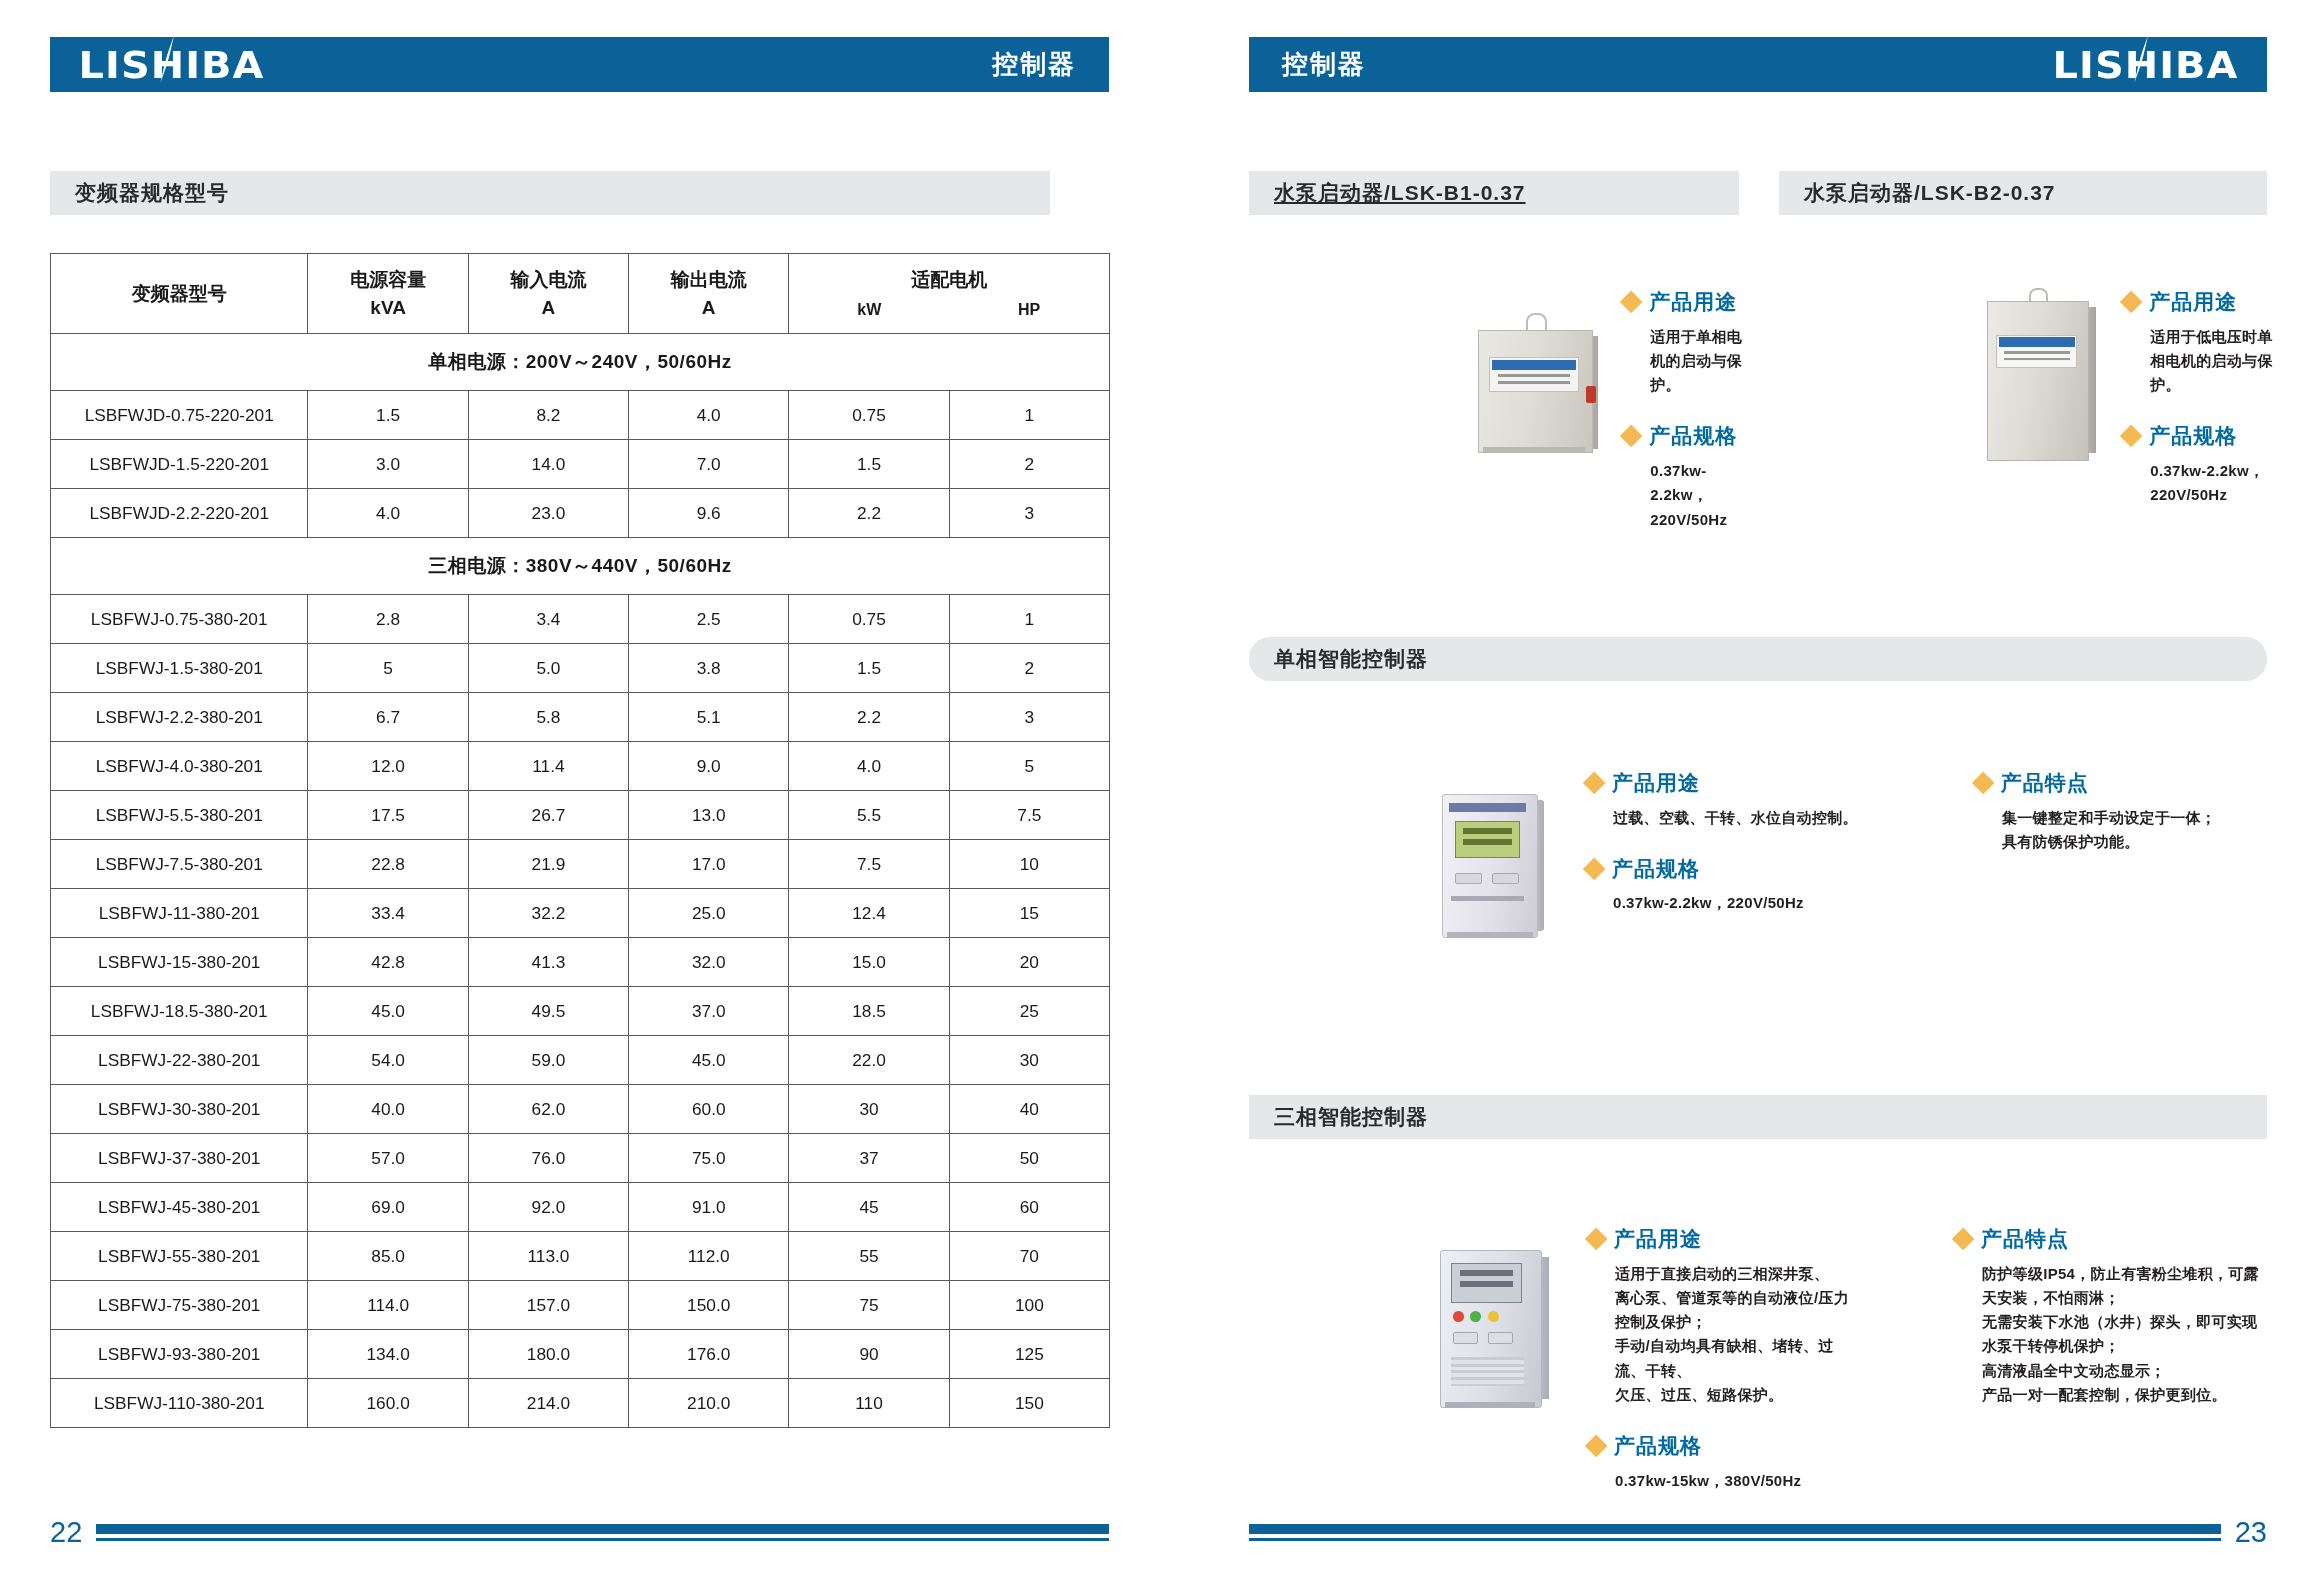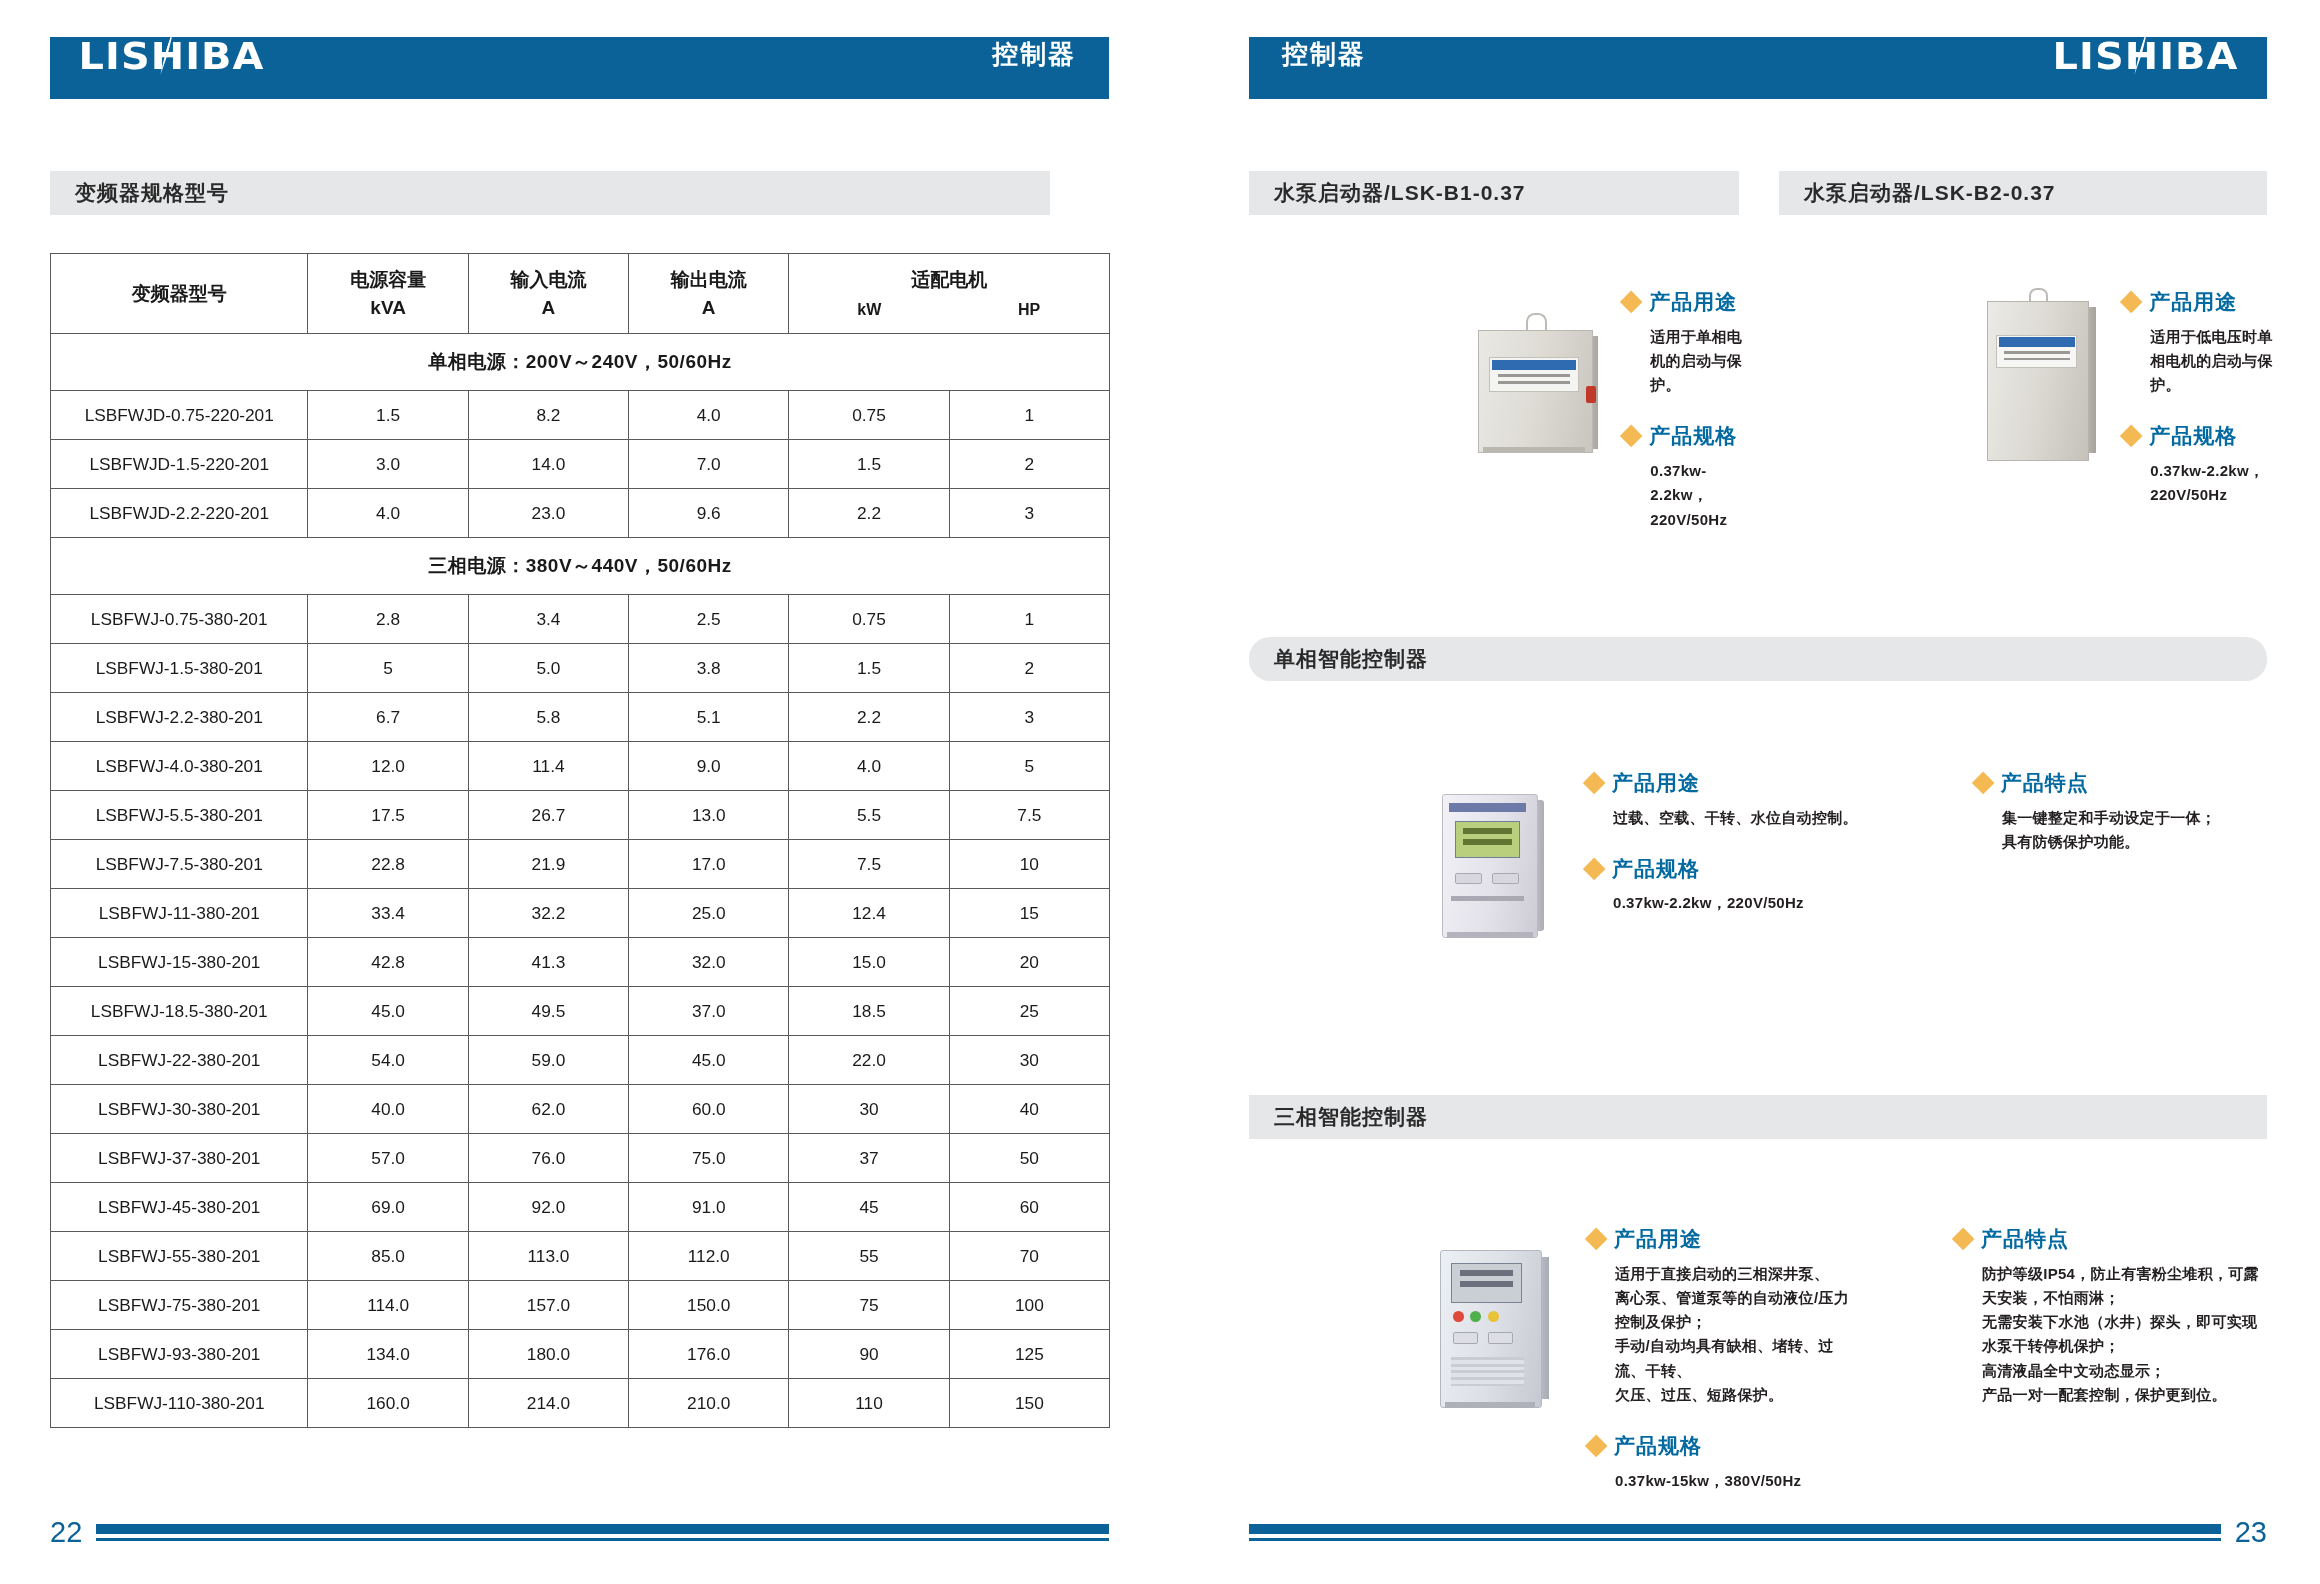--- a/index.html
+++ b/index.html
@@ -26,24 +26,24 @@
     position: relative;
     height: 1584px;
     box-sizing: border-box;
   }
   .page-left  { width: 1191px; }
   .page-right { width: 1129px; }
 
   
   .header-bar {
     position: absolute;
-    height: 62px;
+    height: 55px;
     background: #0a6298;
     display: flex;
-    align-items: flex-start;
+    align-items: center;
     box-sizing: border-box;
   }
   .header-left {
     left: 50px;
     right: 82px;
     top: 37px;
     padding: 0 33px 0 33px;
     justify-content: space-between;
   }
   .header-right {
@@ -612,21 +612,21 @@
   <div class="page page-right">
 
     <div class="header-bar header-right">
       <div class="header-title">控制器</div>
       <div class="logo">
         <span>LISHIBA</span>
         <span class="spark"></span>
       </div>
     </div>
 
-    <div class="section-band r-band" style="left:58px; top:171px; width:490px;">水泵启动器/LSK-B1-0.37</div>
+    <div class="section-band r-band" style="left:58px; top:171px; width:490px;text-decoration:underline;">水泵启动器/LSK-B1-0.37</div>
     <div class="section-band r-band" style="left:588px; top:171px; width:488px;">水泵启动器/LSK-B2-0.37</div>
 
     <div class="prod-block" style="left:58px; top:288px; width:500px;">
       <div class="prod-photo" style="margin:25px 17.3px 0 221px;">
         <div class="dev dev-b1">
           <div class="hook"></div>
           <div class="side"></div>
           <div class="body"></div>
           <div class="label">
             <div class="bar"></div>

